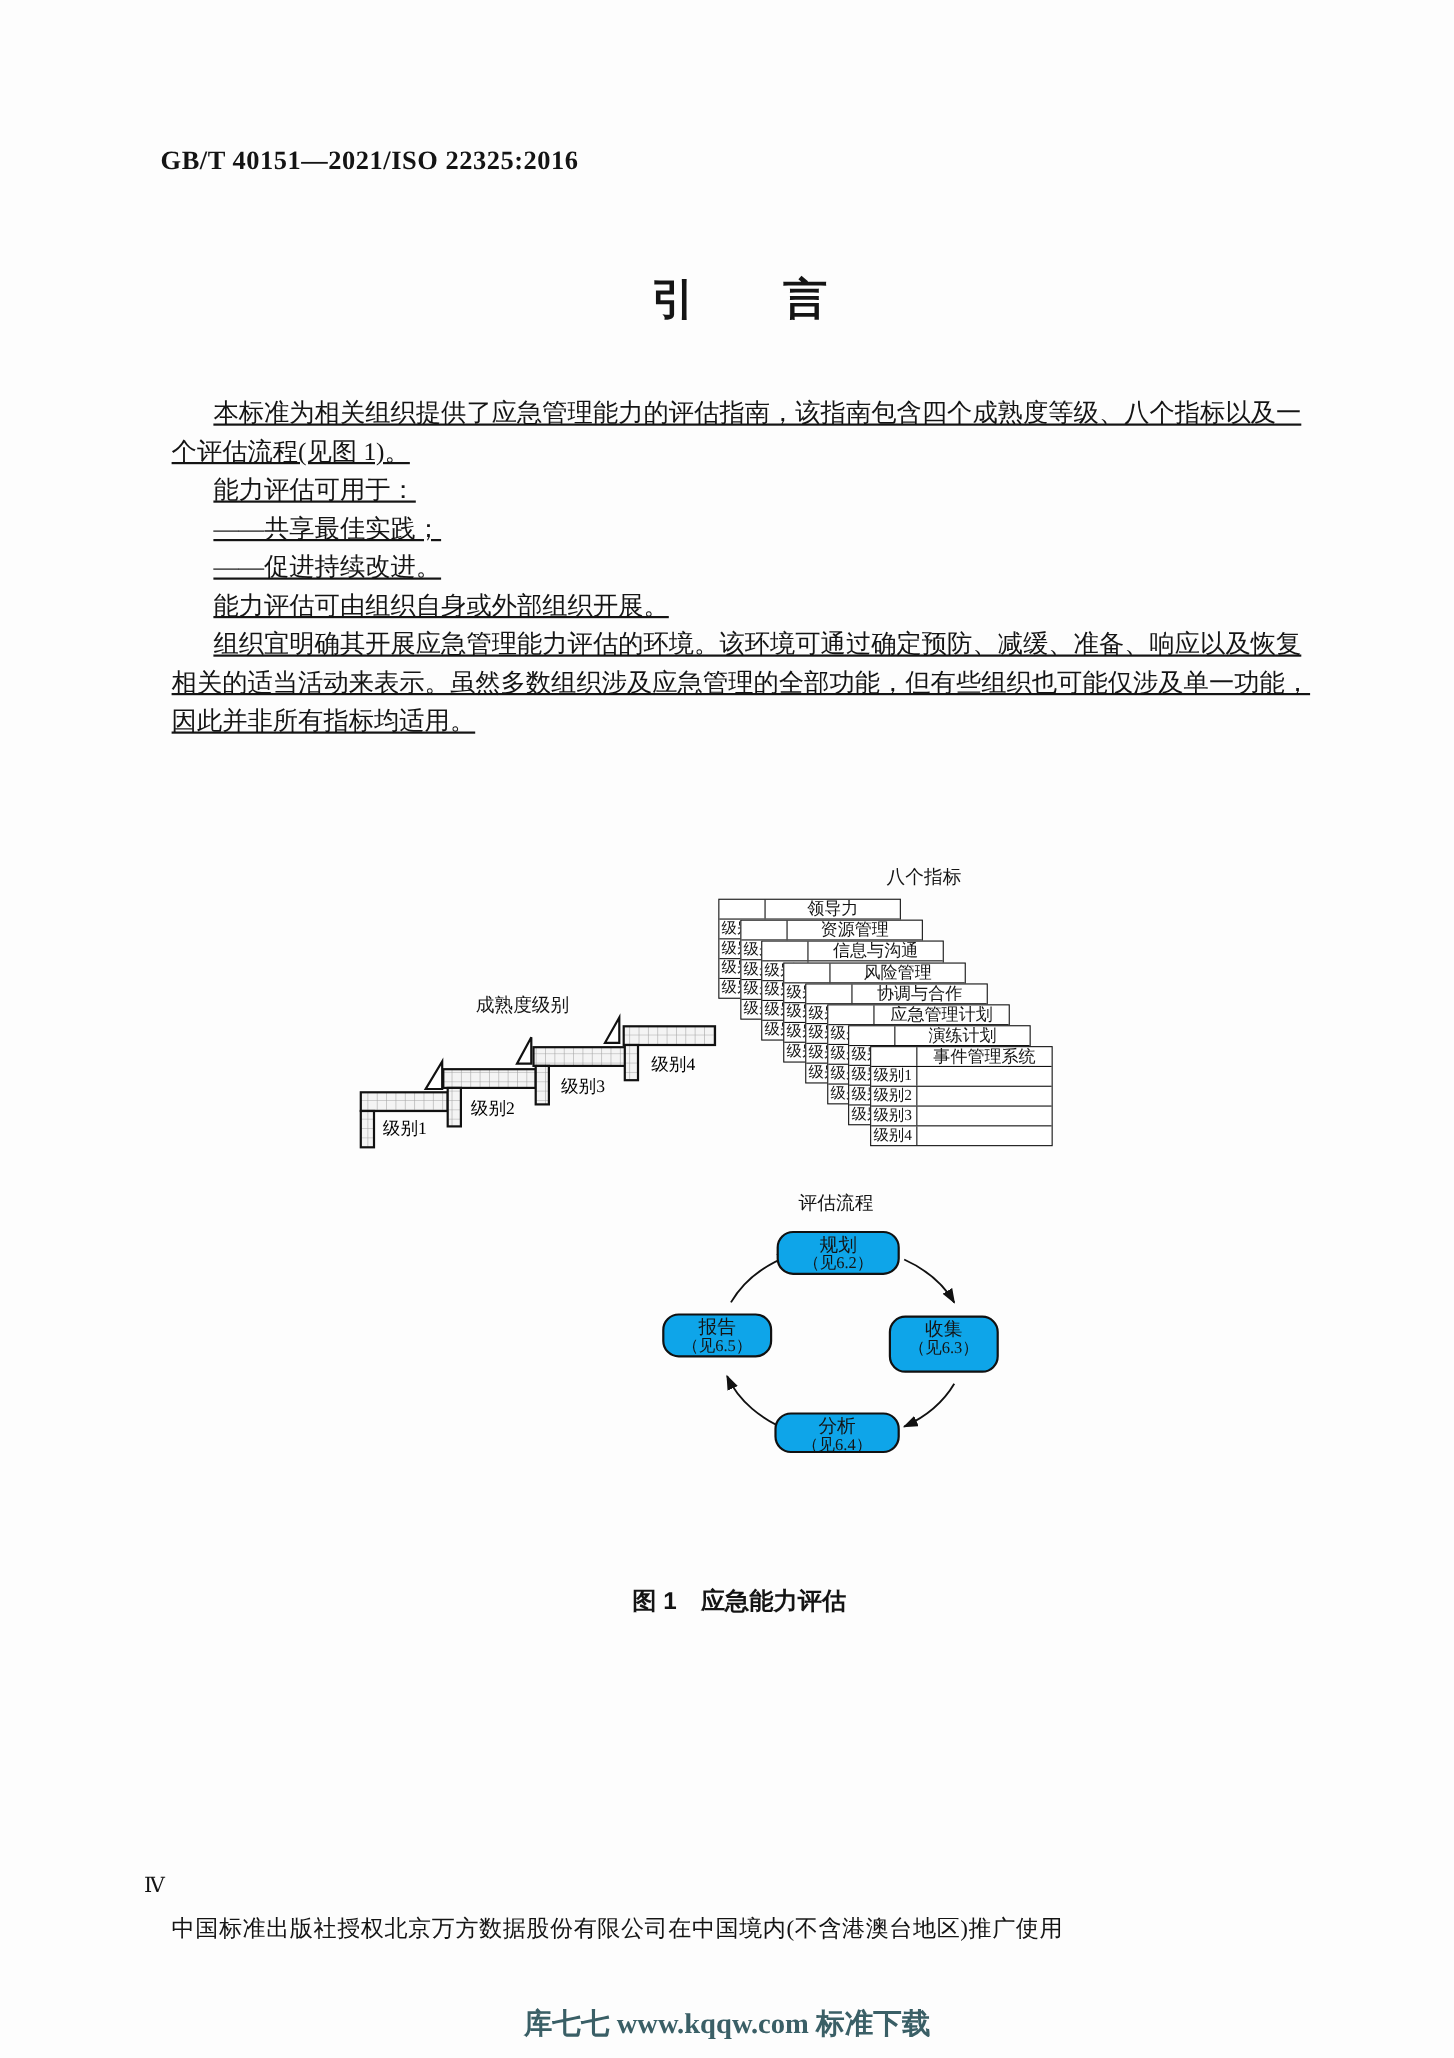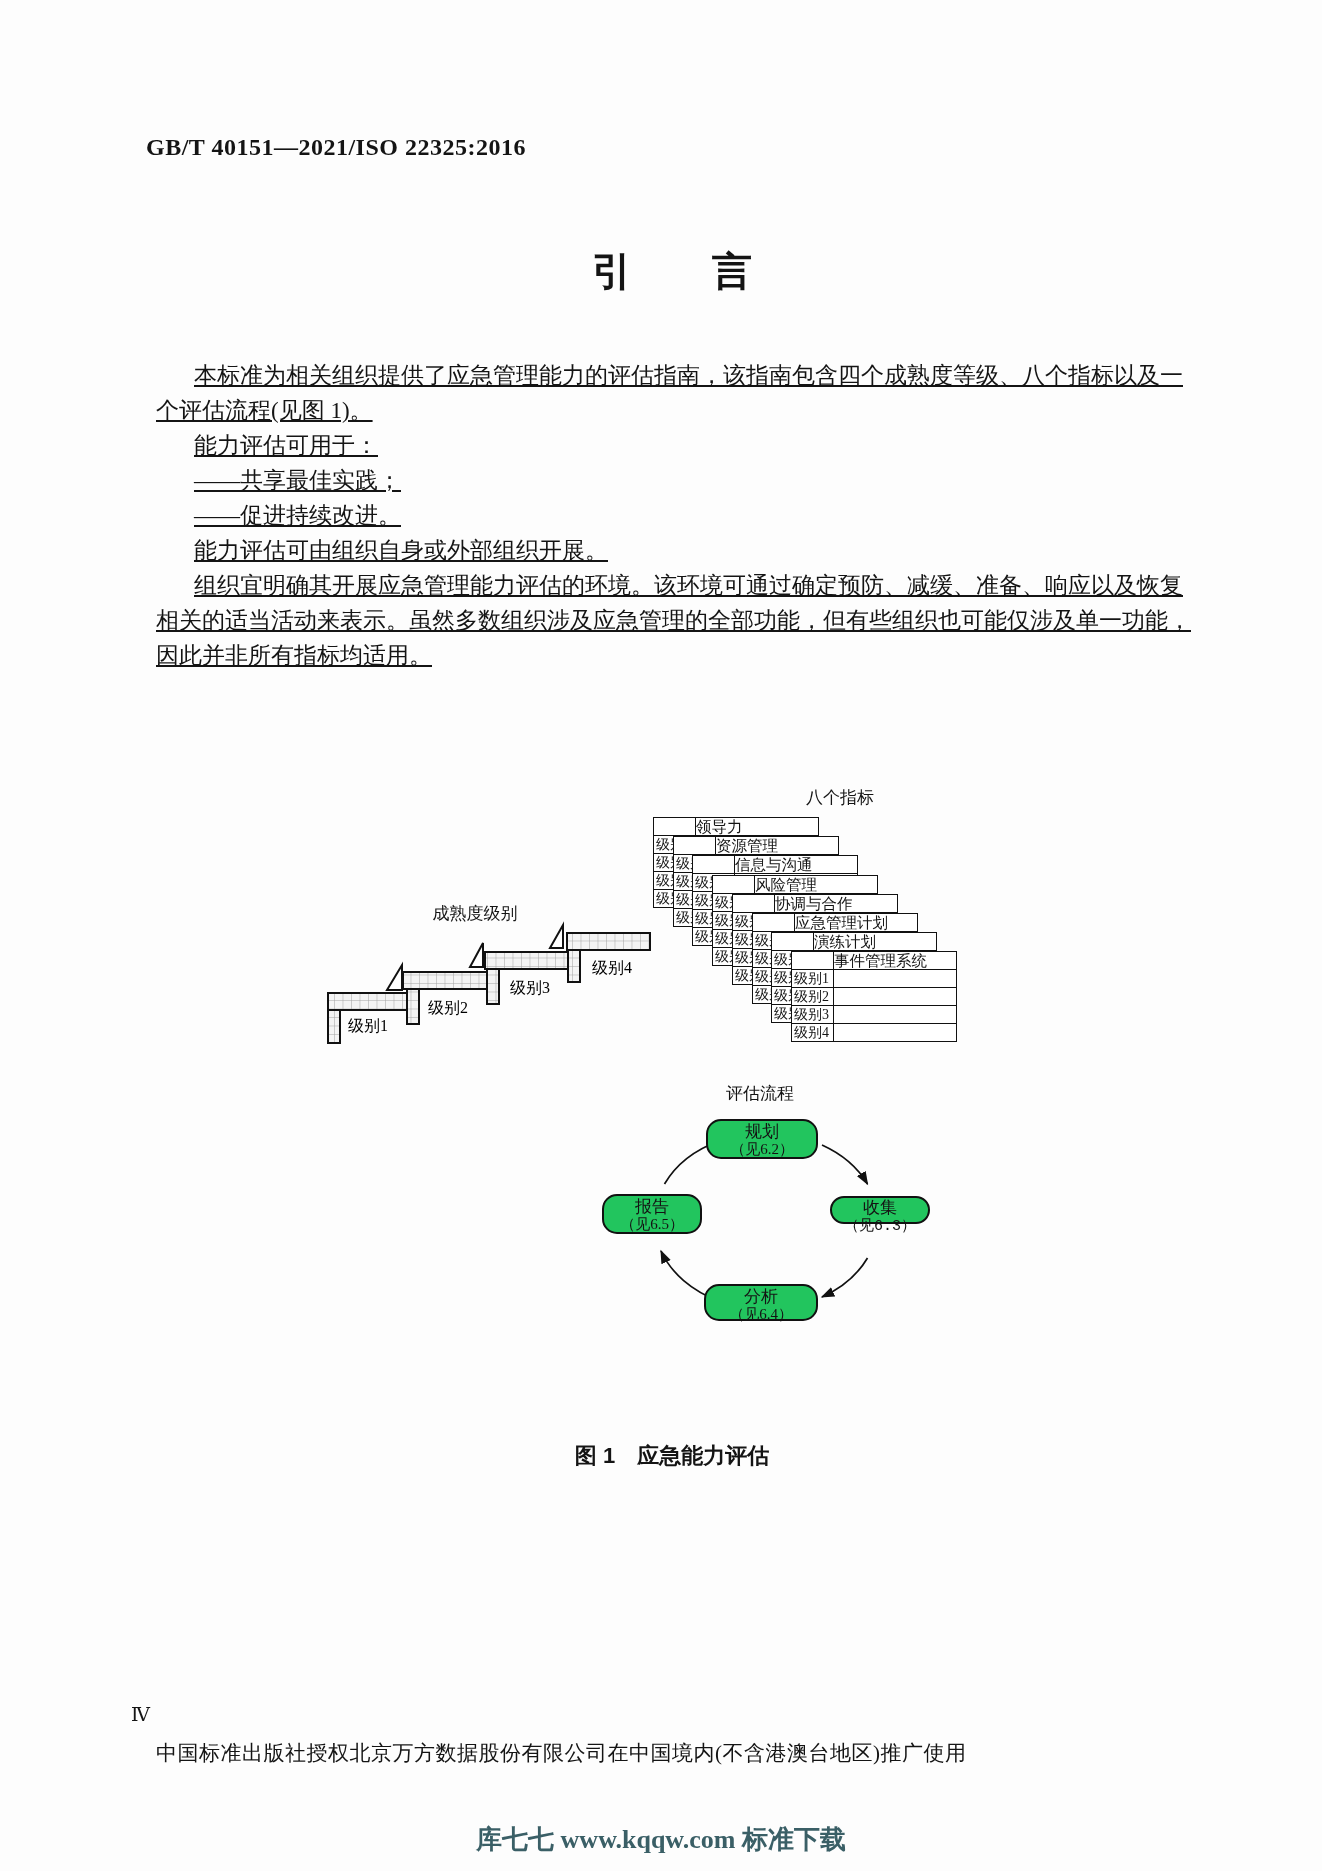--- a/index.html
+++ b/index.html
@@ -22,23 +22,23 @@
   .fig-label{font-size:17px;text-align:center;}
   #maturity-label{left:400px;top:902px;width:150px;}
   #indicators-label{left:770px;top:786px;width:140px;}
   #process-label{left:690px;top:1082px;width:140px;}
   
   .card{position:absolute;width:166px;background:#fff;border:1.5px solid #111;box-sizing:border-box;}
   .card-row{display:flex;height:17px;}
   .card-row + .card-row{border-top:1.5px solid #111;}
   .cell-l{width:42px;flex:0 0 42px;border-right:1.5px solid #111;box-sizing:border-box;
     font-size:14px;line-height:17px;white-space:nowrap;overflow:hidden;padding-left:2px;}
-  .cell-r{flex:1;font-size:15.5px;line-height:17px;text-align:left;white-space:nowrap;overflow:hidden;}
-  
-  .pnode{position:absolute;background:#22c55e;border:2px solid #111;border-radius:15px;
+  .cell-r{flex:1;font-size:15.5px;line-height:17px;text-align:center;white-space:nowrap;overflow:hidden;}
+  
+  .pnode{position:absolute;background:#0ea5e9;border:2px solid #111;border-radius:15px;
     text-align:center;box-sizing:border-box;z-index:5;}
   .pnode .nm{font-size:17px;line-height:19px;margin-top:1px;}
   .pnode .rf{font-size:15px;line-height:17px;}
   
   #figure-caption{left:156px;top:1441px;width:1032px;text-align:center;
     font-family:"Liberation Sans","DejaVu Sans",sans-serif;font-size:22px;font-weight:700;}
   #page-number{left:131px;top:1703px;font-size:19px;}
   #license-line{left:156px;top:1739px;font-size:21px;letter-spacing:.5px;}
   #watermark{left:0;top:1822px;width:1322px;text-align:center;
     font-size:26px;font-weight:700;}
@@ -287,21 +287,21 @@
     <path d="M307.5,183 A112,88 0 0 1 262,222" marker-end="url(#arr)"></path>
     <path d="M159,226 A112,88 0 0 1 101,176" marker-end="url(#arr)"></path>
     <path d="M104.5,109 A112,88 0 0 1 159,66" marker-end="url(#arr)"></path>
   </g>
 </svg>
 
 <div class="pnode" style="left:706px;top:1119px;width:112px;height:40px;">
   <div class="nm">规划</div>
   <div class="rf">（见6.2）</div>
 </div>
-<div class="pnode" style="left:830px;top:1196px;width:100px;height:28px;font-family:Liberation Mono, monospace;">
+<div class="pnode" style="left:808px;top:1196px;width:100px;height:52px;">
   <div class="nm">收集</div>
   <div class="rf">（见6.3）</div>
 </div>
 <div class="pnode" style="left:704px;top:1284px;width:114px;height:37px;">
   <div class="nm">分析</div>
   <div class="rf">（见6.4）</div>
 </div>
 <div class="pnode" style="left:602px;top:1194px;width:100px;height:40px;">
   <div class="nm">报告</div>
   <div class="rf">（见6.5）</div>

